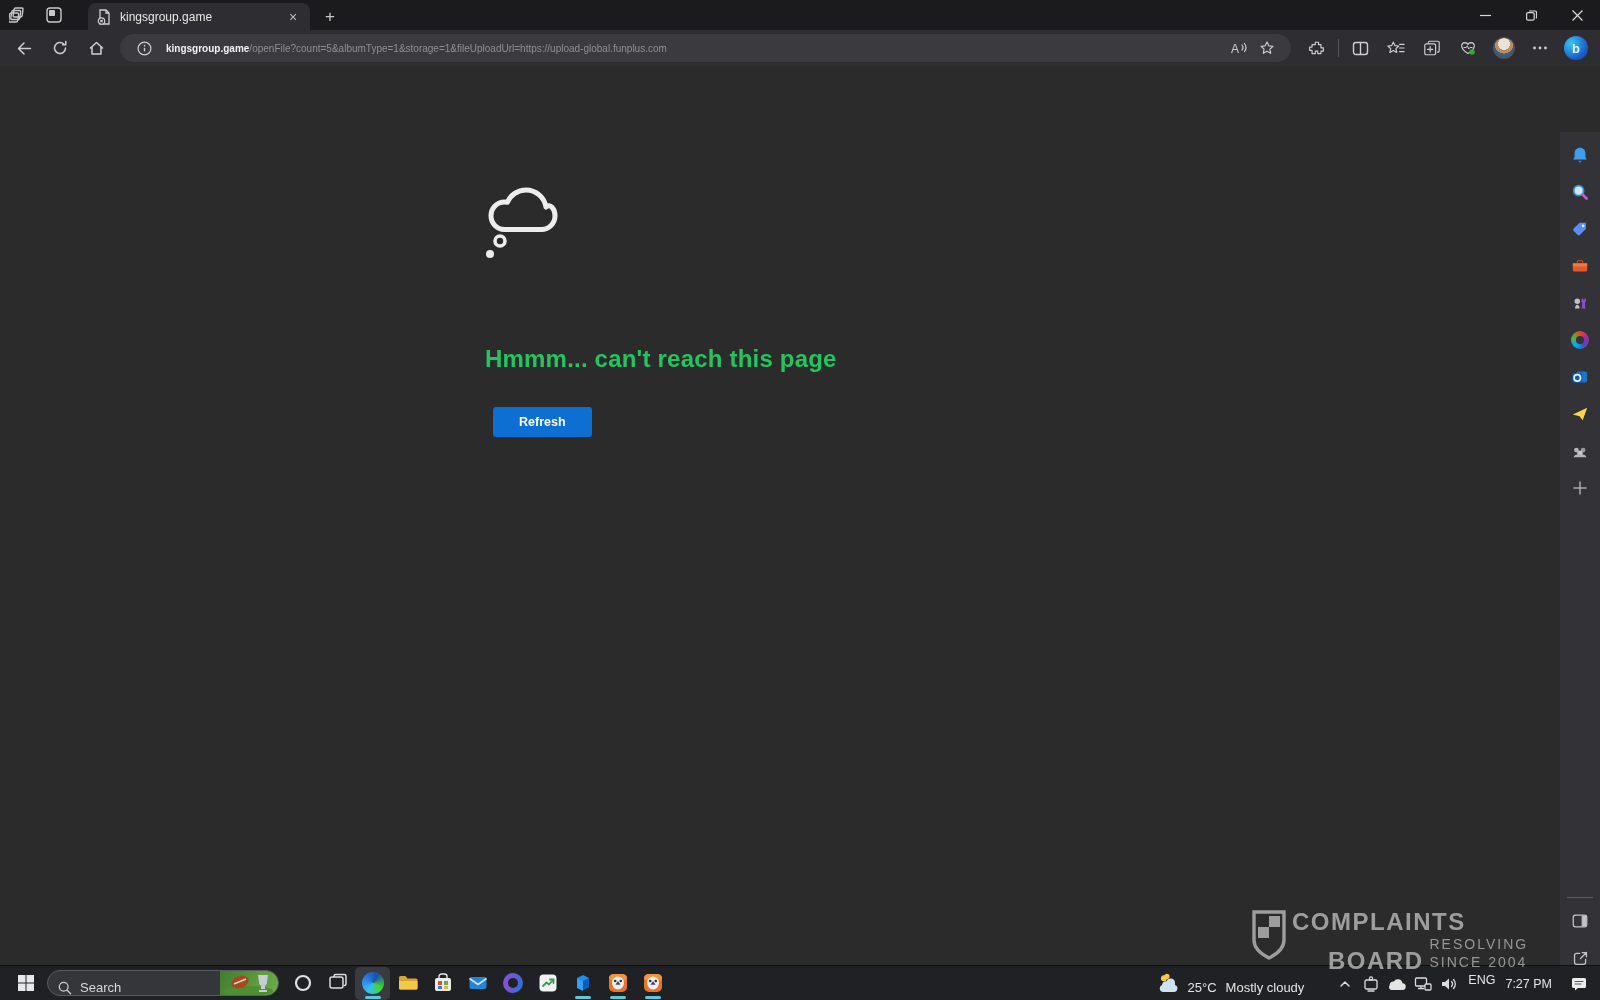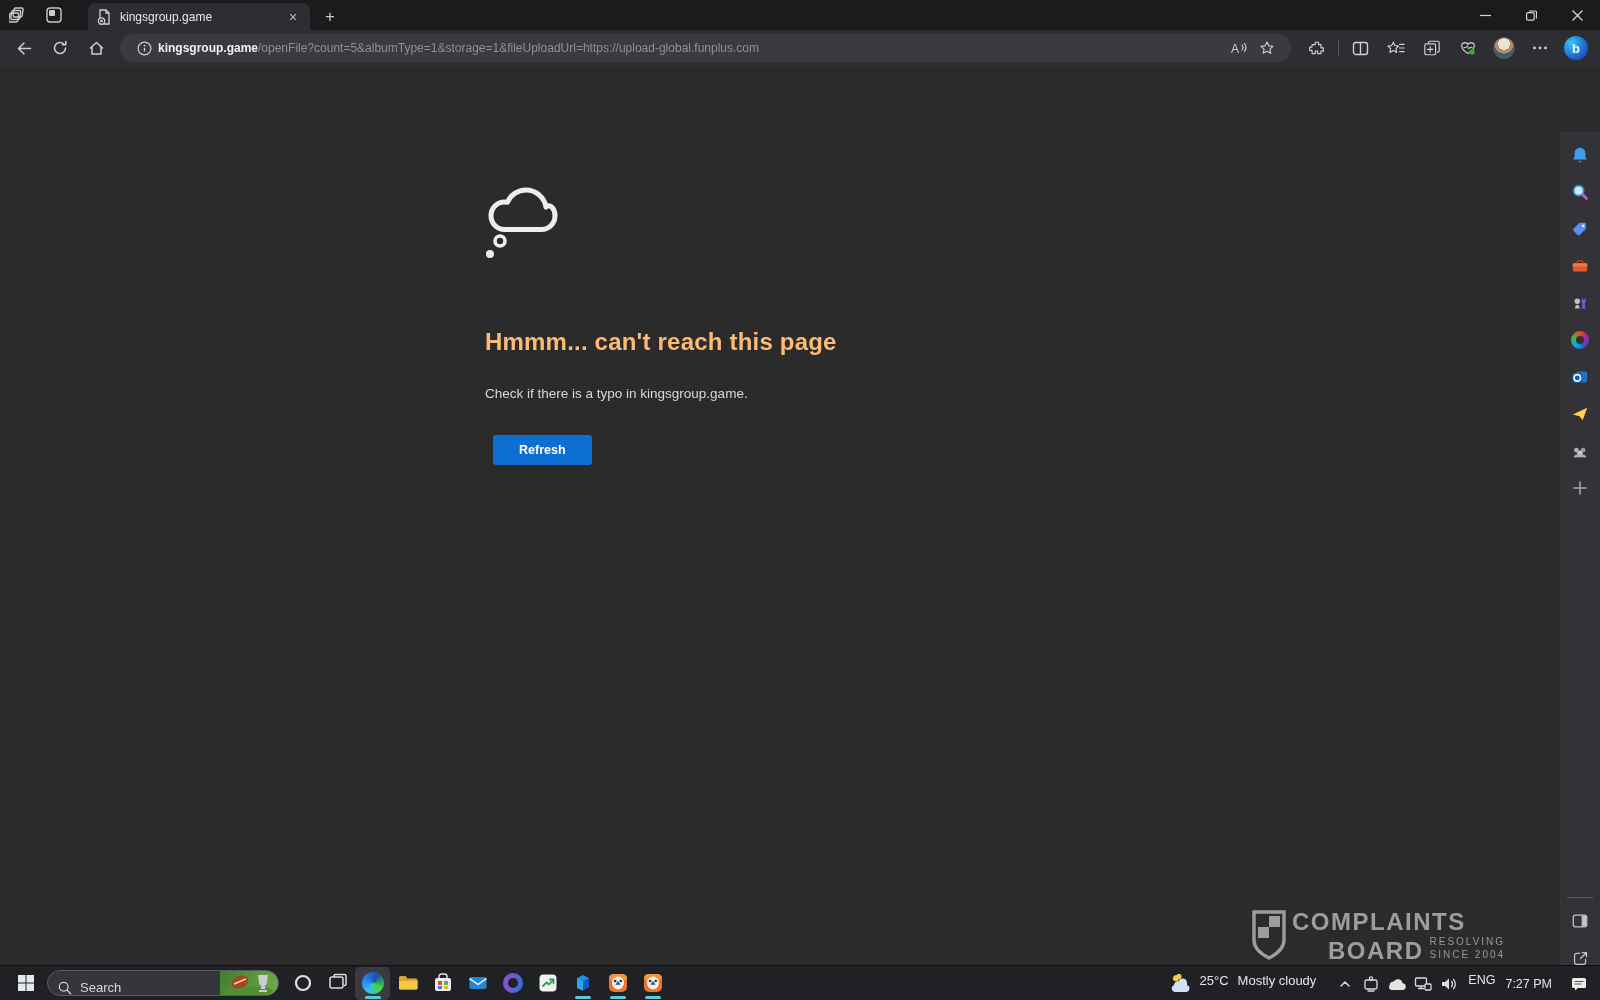--- a/index.html
+++ b/index.html
@@ -19,32 +19,32 @@
     display:flex; align-items:center; justify-content:center; }
   .wincontrols { position:absolute; right:0; top:0; height:30px; display:flex; }
   .winbtn { width:46px; height:30px; display:flex; align-items:center; justify-content:center; color:#d8d8d8; }
 
   
   .toolbar { position:absolute; left:0; top:30px; width:1600px; height:36px; background:#2e2e32;
     display:flex; align-items:center; padding:0 6px; }
   .nav-btn { width:36px; height:30px; display:flex; align-items:center; justify-content:center; color:#cfcfcf; border-radius:6px; }
   .addressbar { flex:1; height:28px; margin:0 8px 0 6px; background:#3a3a3f; border-radius:14px;
     display:flex; align-items:center; padding:0 10px; min-width:0; }
-  .url { font-size:12px; white-space:nowrap; overflow:hidden; text-overflow:ellipsis; flex:1; margin-left:0; }
+  .url { font-size:10px; white-space:nowrap; overflow:hidden; text-overflow:ellipsis; flex:1; margin-left:8px; }
   .url-host { color:#f2f2f2; font-weight:bold; }
   .url-path { color:#8f8f94; }
   .pill-icon { width:28px; height:24px; display:flex; align-items:center; justify-content:center; color:#cfcfcf; flex:0 0 auto; }
   .tb-divider { width:1px; height:18px; background:#55555a; margin:0 3px; }
   .avatar { width:22px; height:22px; border-radius:50%;
     background:radial-gradient(circle at 50% 30%, #e8e3d6 0 34%, #b98d5f 35% 55%, #3c5a7a 56% 100%); border:1px solid #55555a; }
 
   
   .content { position:absolute; left:0; top:66px; width:1600px; height:899px; background:#2b2b2b; }
   .errorwrap { position:absolute; left:485px; top:117px; width:700px; }
-  .err-title { color:#fdba74; font-size:24px; font-weight:bold; margin-top:63px; letter-spacing:.2px; }
+  .err-title { color:#22c55e; font-size:24px; font-weight:bold; margin-top:80px; letter-spacing:.2px; }
   .err-sub { color:#d8d8d8; font-size:13.5px; margin-top:30px; }
   .err-list { margin-top:20px; }
   .err-li { display:flex; align-items:baseline; margin-top:14px; color:#d8d8d8; font-size:13.5px; }
   .bullet { width:4px; height:4px; background:#bdbdbd; border-radius:50%; margin:0 14px 3px 4px; flex:0 0 auto; align-self:center; }
   .link { color:#6da9ea; text-decoration:underline; cursor:pointer; }
   .err-code { color:#9a9a9a; font-size:10.5px; margin-top:26px; letter-spacing:.4px; }
   .refresh-btn { margin-top:34px; background:#0d6fd1; color:#fff; font-size:12.5px; font-weight:bold;
     border:none; padding:8px 26px; border-radius:3px; cursor:pointer; font-family:inherit;margin-left:8px; }
 
   
@@ -76,21 +76,21 @@
   .tb-text { color:#e4e4e4; font-size:12.5px; }
   .tray-ic { width:22px; height:24px; display:flex; align-items:center; justify-content:center; margin:0 2px; }
 
   
   .watermark { position:absolute; left:1252px; top:910px; display:flex; align-items:flex-start; z-index:5; opacity:.88; }
   .wm-text { margin-left:6px; color:#adadad; line-height:1; }
   .wm-l1 { font-size:24px; font-weight:bold; letter-spacing:1.5px; }
   .wm-row2 { display:flex; align-items:flex-end; margin-top:2px;margin-left:36px; }
   .wm-l2 { font-size:24px; font-weight:bold; letter-spacing:1.5px; }
   .wm-tag { margin-left:6px; margin-bottom:2px; }
-  .wm-tag div { font-size:10px; letter-spacing:2px; color:#a5a5a5; line-height:1.25; }
+  .wm-tag div { font-size:14px; letter-spacing:2px; color:#a5a5a5; line-height:1.25; }
 </style>
 </head>
 <body>
 
 <div class="screen">
 
   <div class="titlebar">
     <div class="tb-iconbtn">
       <svg width="18" height="18" viewBox="0 0 18 18">
           <g fill="none" stroke="#c9c9c9" stroke-width="1.4">
@@ -229,21 +229,20 @@
   <div class="content">
 
     <div class="errorwrap">
       <svg width="80" height="78" viewBox="0 0 80 78">
         <path d="M61 24c-1.6-9.6-10-17-20-17-8.3 0-15.5 5-18.6 12.3-1-.2-2-.3-3-.3C12 19 6 25.2 6 32.8 6 40.4 12 46.5 19.5 46.5h37C64 46.5 70 40.4 70 32.8c0-6.9-5-12.7-9-8.8z" fill="none" stroke="#ededed" stroke-width="5" stroke-linejoin="round"></path>
         <circle cx="15" cy="58" r="5" fill="none" stroke="#ededed" stroke-width="3.6"></circle>
         <circle cx="5" cy="71" r="4" fill="#ededed"></circle>
       </svg>
 
       <div class="err-title">Hmmm... can't reach this page</div>
-      <div class="err-sub">Check if there is a typo in kingsgroup.game.</div>
 
 
       <button class="refresh-btn">Refresh</button>
     </div>
 
     <div class="rail">
       <div class="rail-ic">
           <svg width="18" height="18" viewBox="0 0 20 20">
             <path d="M10 2c3.4 0 6 2.6 6 6v4.3l1.6 2.7H2.4L4 12.3V8c0-3.4 2.6-6 6-6z" fill="#3f9df0"></path>
             <path d="M8 16.5a2 2 0 0 0 4 0z" fill="#2f7ec9"></path>
@@ -449,21 +448,21 @@
             <ellipse cx="11" cy="11" rx="6" ry="6.5" fill="#f4efe6"></ellipse>
             <path d="M11 9l-2.6 3.8h5.2z" fill="#1f4f8f"></path>
             <circle cx="8.2" cy="9" r="1.3" fill="#1f3050"></circle>
             <circle cx="13.8" cy="9" r="1.3" fill="#1f3050"></circle>
           </svg>
           <span class="run-line"></span>
         </div>
     </div>
 
     <div class="tb-right">
-      <div style="display:flex;align-items:flex-start;margin-right:16px">
+      <div style="display:flex;align-items:flex-end;margin-right:28px">
         <svg width="26" height="22" viewBox="0 0 26 22">
             <path d="M16 3a5 5 0 0 0-4.5 3A5.5 5.5 0 1 0 16 13a5 5 0 0 0 0-10z" fill="#f5c843" transform="translate(3,-1) scale(.55)"></path>
             <path d="M20 10a4.5 4.5 0 0 0-8.7-1.6A3.8 3.8 0 0 0 7 12.1 3.6 3.6 0 0 0 7.6 19h11a3.6 3.6 0 0 0 1.4-7z" fill="#cfe2f5"></path>
           </svg>
         <span class="tb-text" style="margin-left:7px;font-size:13px">25°C</span>
         <span class="tb-text" style="margin-left:9px;font-size:13px">Mostly cloudy</span>
       </div>
       <div class="tray-ic">
           <svg width="12" height="12" viewBox="0 0 12 12">
             <path d="M2 8l4-4 4 4" fill="none" stroke="#dcdcdc" stroke-width="1.5" stroke-linecap="round" stroke-linejoin="round"></path>

